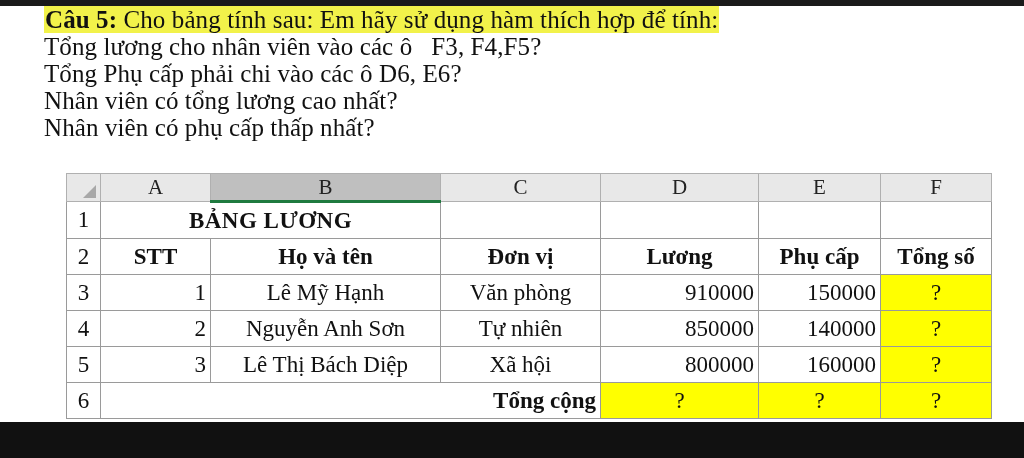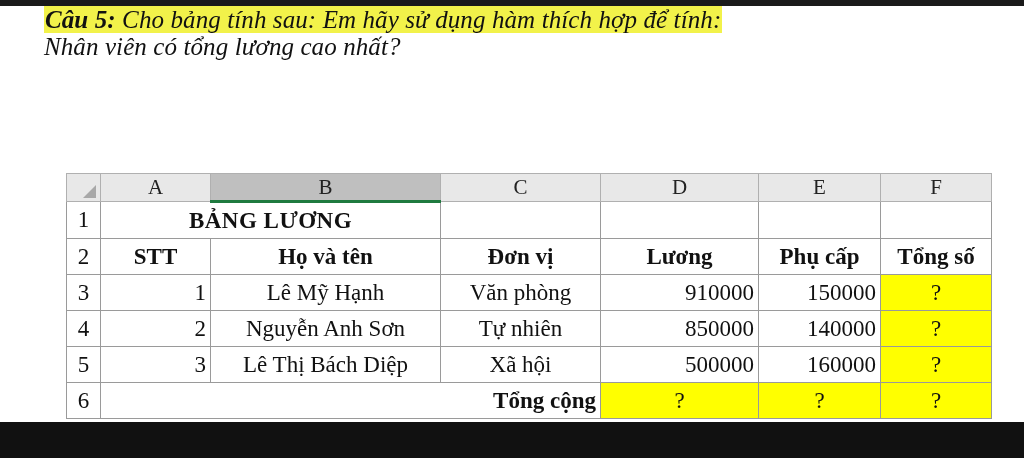--- a/index.html
+++ b/index.html
@@ -32,21 +32,20 @@
     bottom: 0; left: 0;
     width: 1024px;
     height: 36px;
     background: #111111;
   }
   .question {
     position: absolute;
     left: 44px;
     top: 6px;
     width: 930px;
-    font-style: italic;
   }
   .qline {
     font-size: 25px;
     line-height: 27px;
     color: #111111;
     white-space: pre;
     letter-spacing: 0.1px;
   }
   .qline.first {
     background: #f2f24a;
@@ -132,21 +131,24 @@
 </style>
 </head>
 <body>
 
 <div class="page">
 
   <div class="top-strip"></div>
 
   <div class="question">
     <div class="qline first"><span class="lead">Câu 5:</span> Cho bảng tính sau: Em hãy sử dụng hàm thích hợp để tính:</div>
+    <div class="qline">Tổng lương cho nhân viên vào các ô   F3, F4,F5?</div>
+    <div class="qline">Tổng Phụ cấp phải chi vào các ô D6, E6?</div>
     <div class="qline">Nhân viên có tổng lương cao nhất?</div>
+    <div class="qline">Nhân viên có phụ cấp thấp nhất?</div>
   </div>
 
   <div class="sheet">
     <table class="grid">
       <colgroup>
         <col style="width:34px">
         <col style="width:110px">
         <col style="width:230px">
         <col style="width:160px">
         <col style="width:158px">
@@ -203,21 +205,21 @@
         <td class="right">850000</td>
         <td class="right">140000</td>
         <td class="left yellow">?</td>
       </tr>
 
       <tr>
         <td class="rowhead">5</td>
         <td class="right">3</td>
         <td class="left">Lê Thị Bách Diệp</td>
         <td class="left">Xã hội</td>
-        <td class="right">500000</td>
+        <td class="right">800000</td>
         <td class="right">160000</td>
         <td class="left yellow">?</td>
       </tr>
 
       <tr>
         <td class="rowhead">6</td>
         <td class="bold center" colspan="3">Tổng cộng</td>
         <td class="left yellow">?</td>
         <td class="left yellow">?</td>
         <td class="left yellow">?</td>

